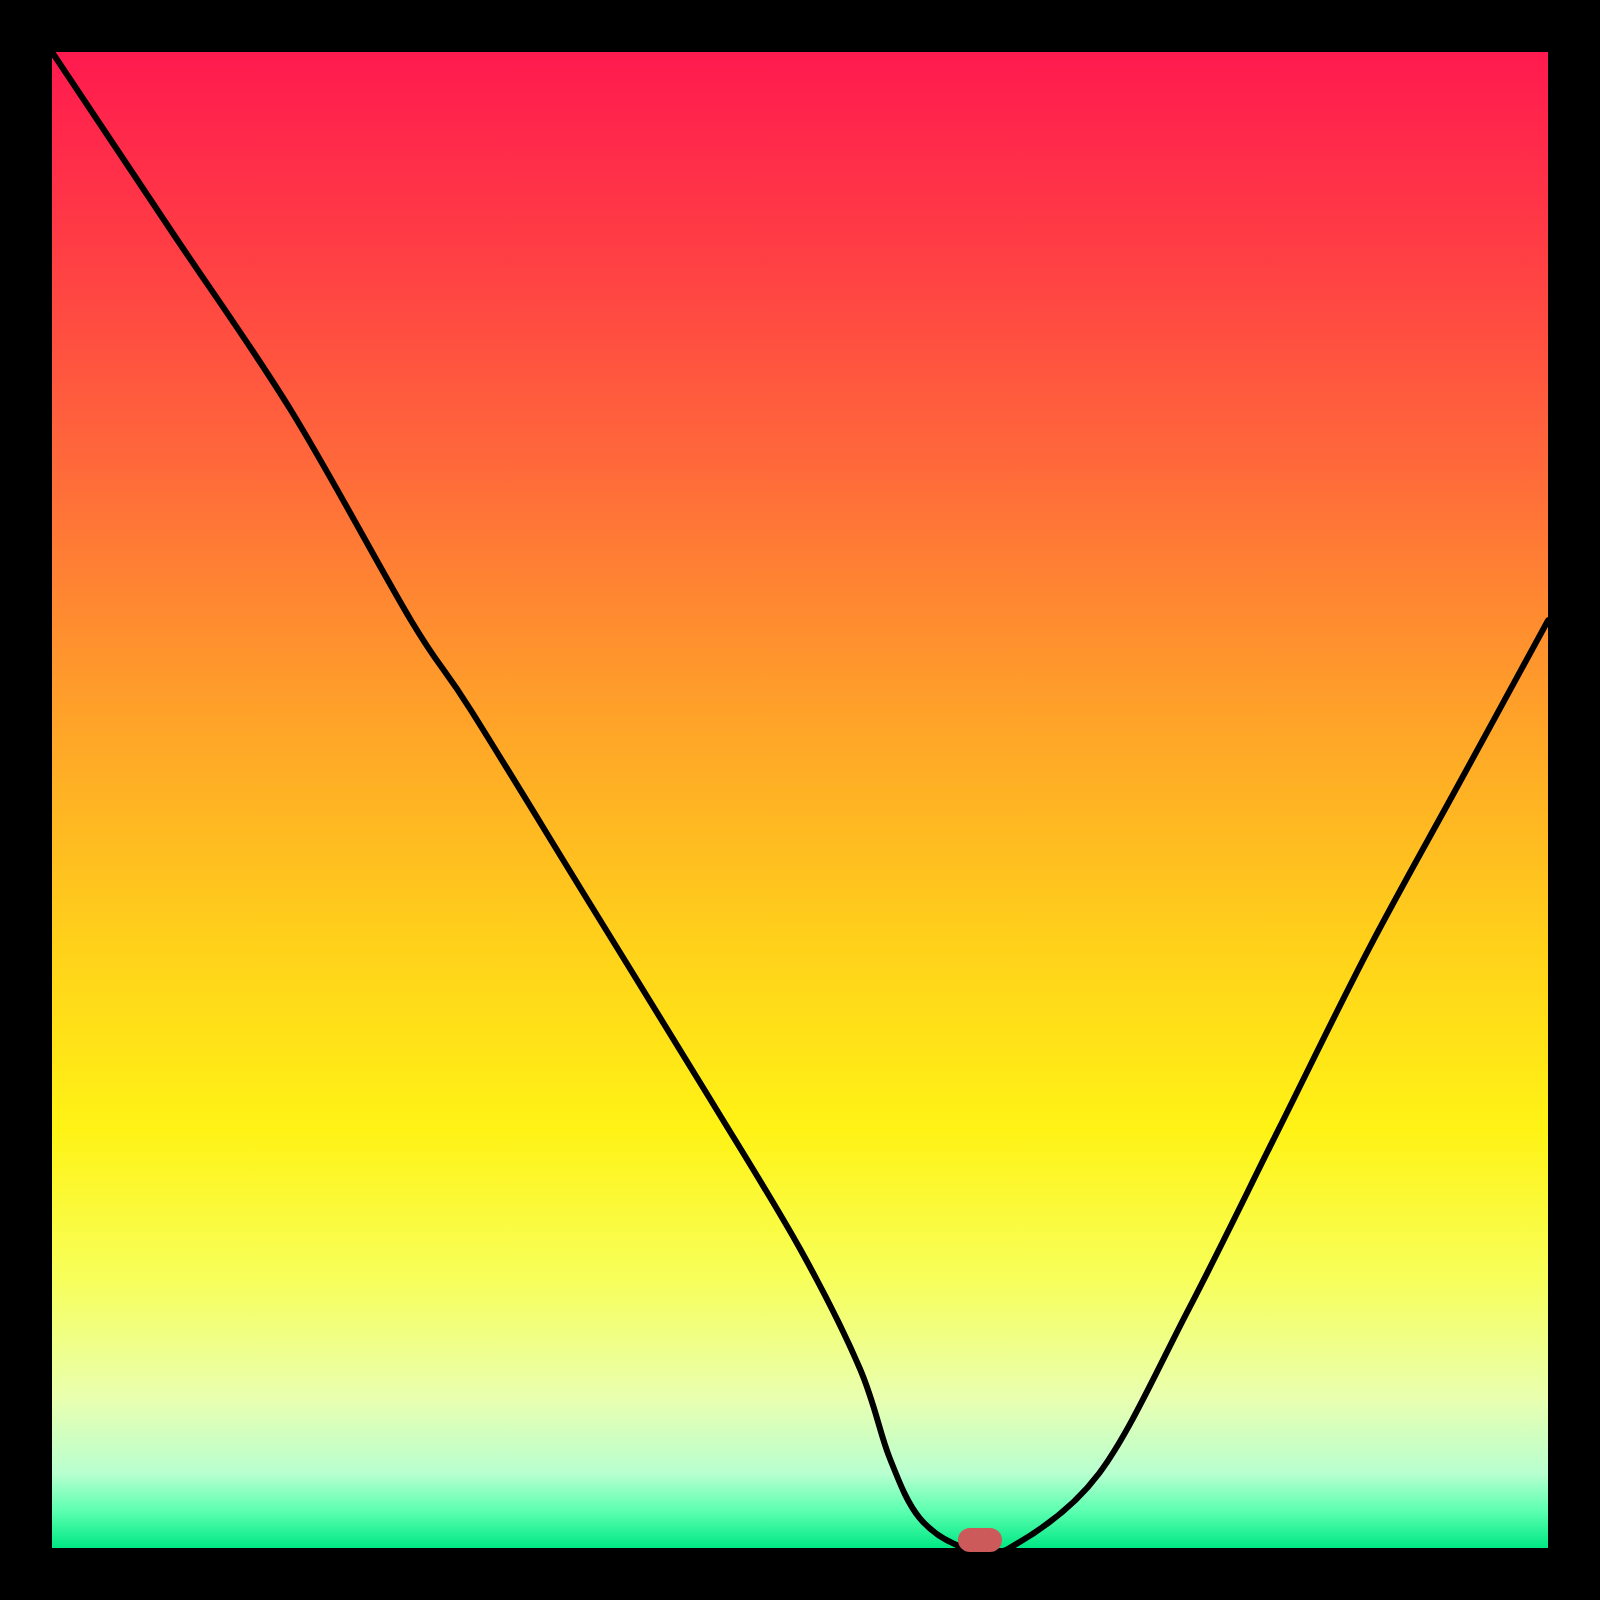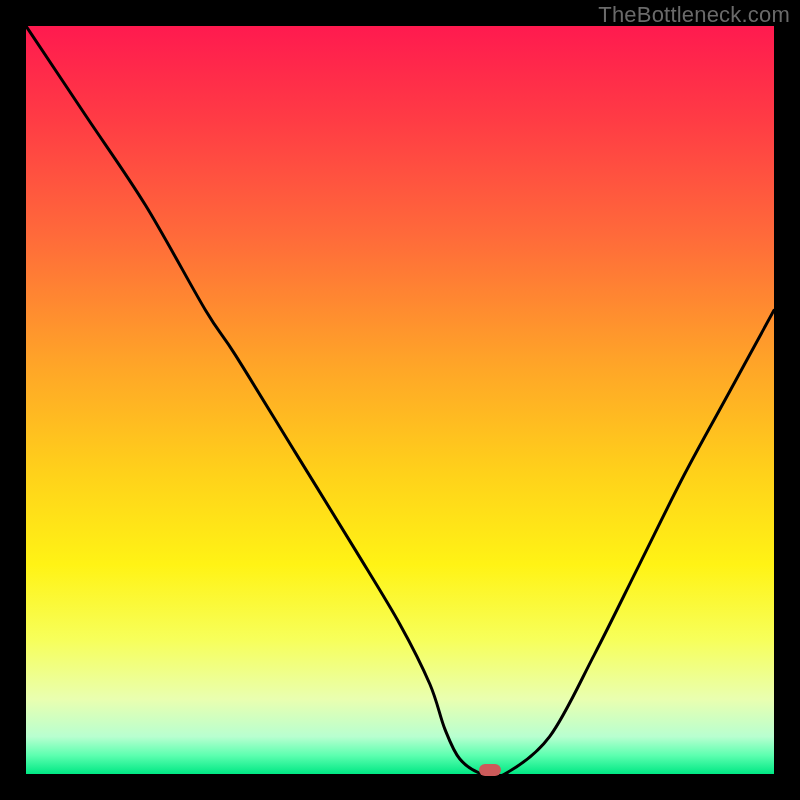--- a/index.html
+++ b/index.html
@@ -46,21 +46,20 @@
     background: #cc5a5a;
     border-radius: 6px;
     transform: translate(-50%, -50%);
     z-index: 5;
   }
 </style>
 </head>
 <body>
 
 <div class="frame">
-  <div class="watermark">TheBottleneck.com</div>
 
   <div class="plot">
     <svg viewBox="0 0 748 748" preserveAspectRatio="none">
       <defs>
         <linearGradient id="bg-grad" x1="0" y1="0" x2="0" y2="1">
         <stop offset="0%" stop-color="#ff1a4f"></stop>
             <stop offset="12%" stop-color="#ff3a45"></stop>
             <stop offset="28.000000000000004%" stop-color="#ff6a3a"></stop>
             <stop offset="45%" stop-color="#ffa428"></stop>
             <stop offset="60%" stop-color="#ffd21a"></stop>

